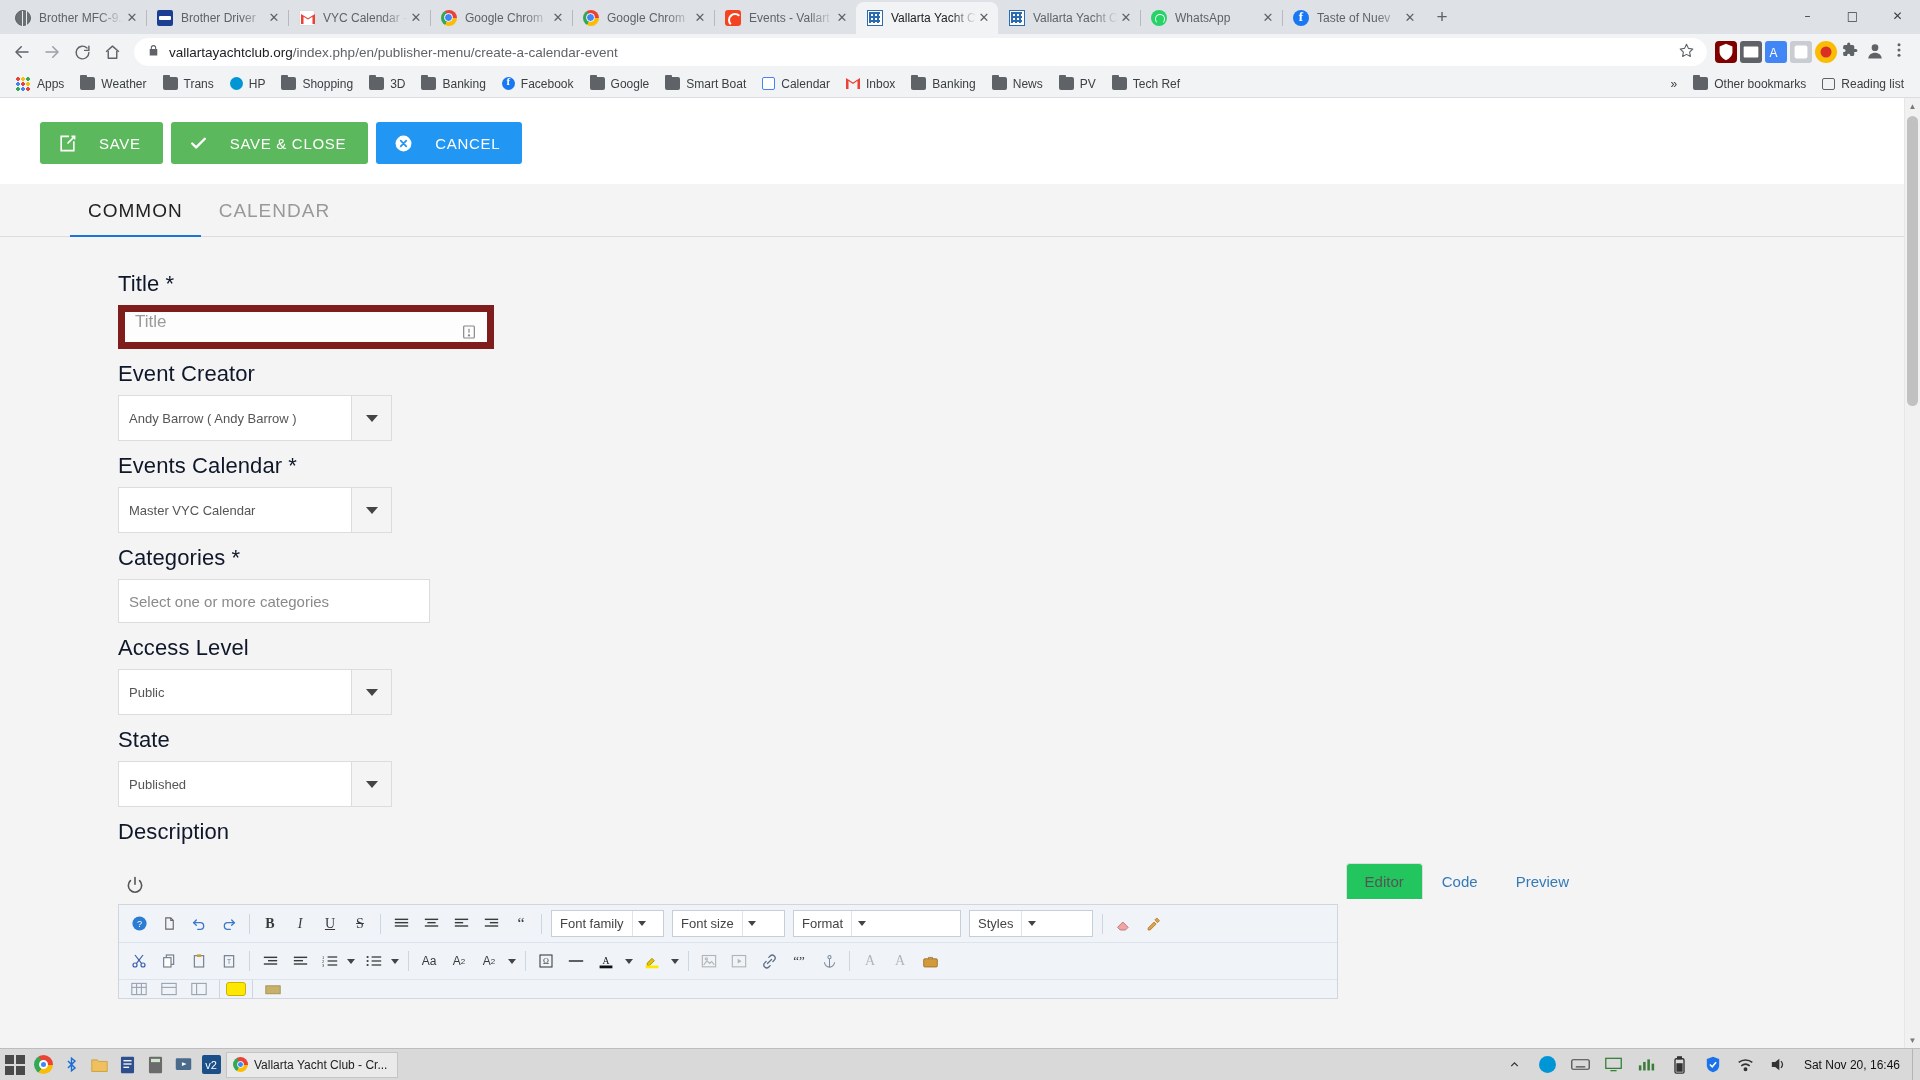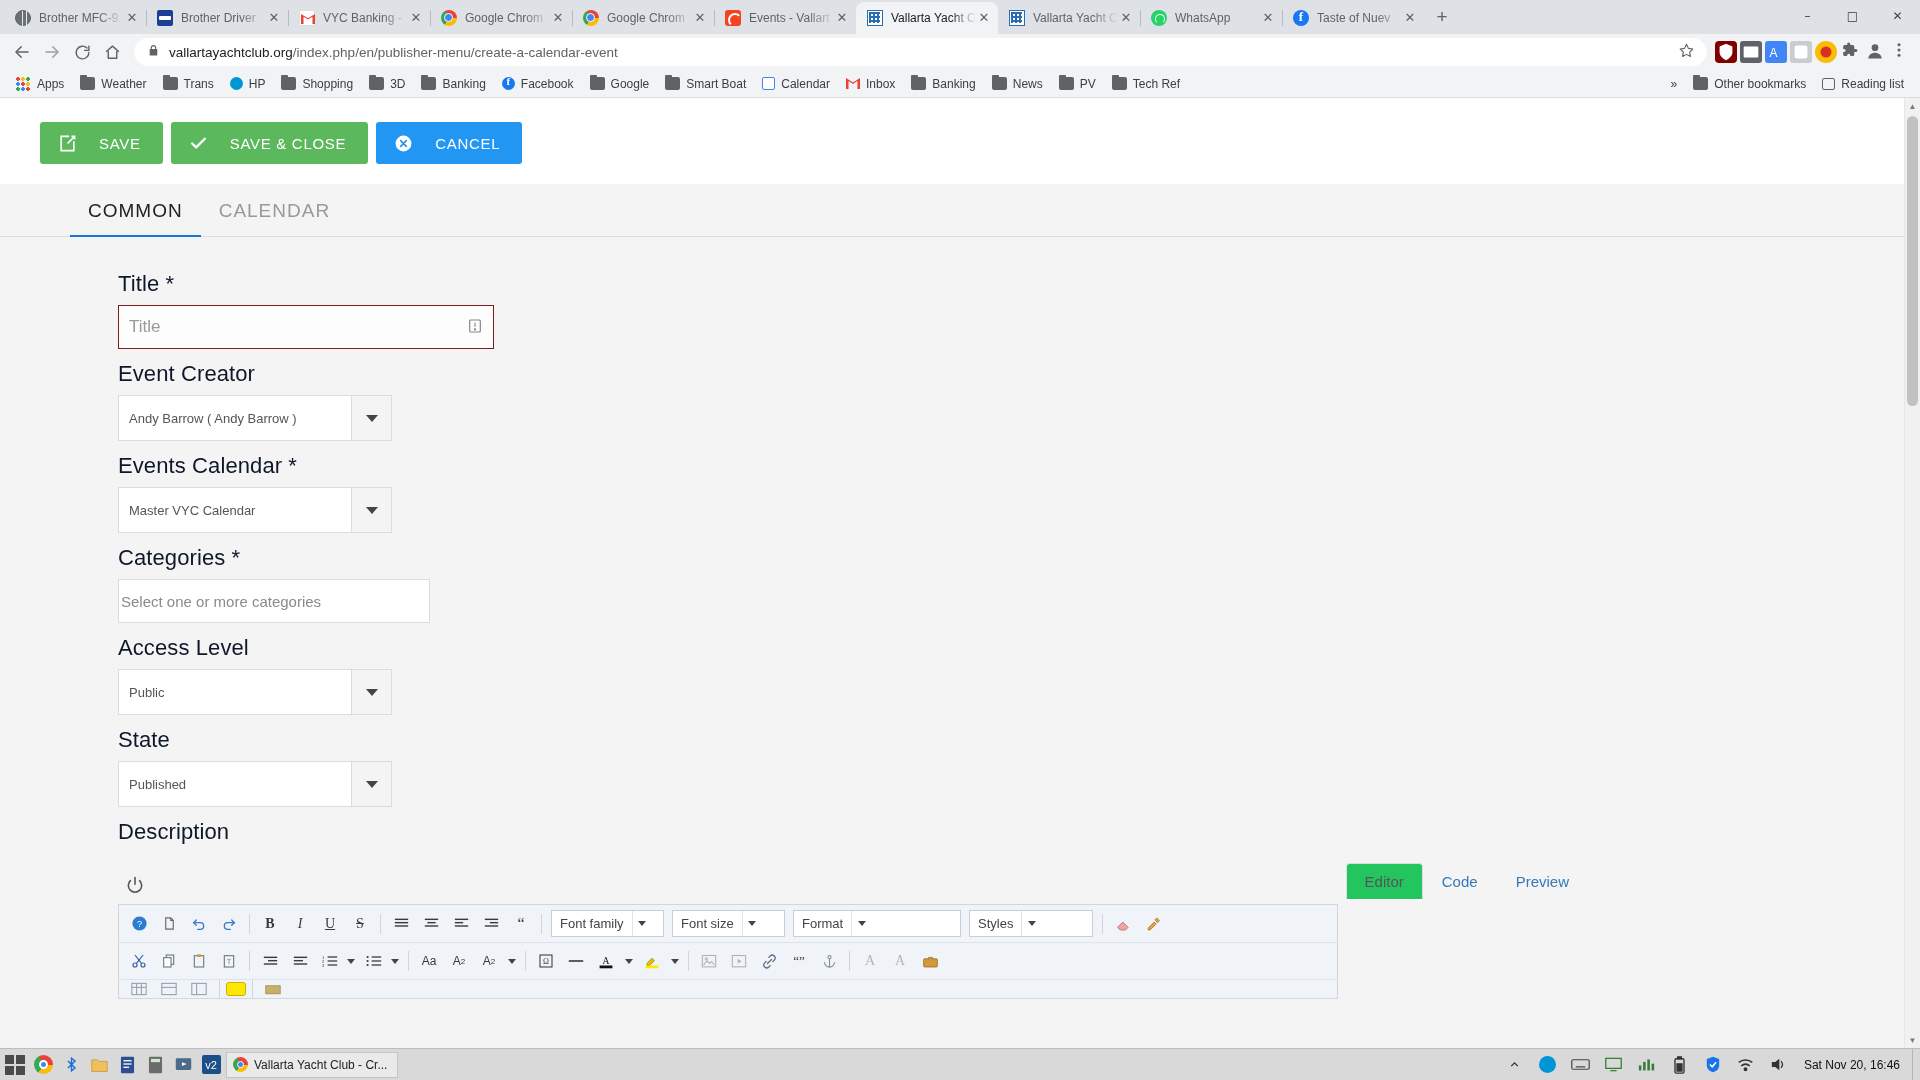--- a/index.html
+++ b/index.html
@@ -126,37 +126,37 @@
   .bico { width:19px; height:19px; flex-shrink:0; display:block; }
 
   .tabs-row { padding:0 0 0 70px; background:#f4f4f4; border-bottom:1px solid #dcdcdc; display:flex; gap:0; }
   .ftab { padding:16px 18px 14px; font-size:19px; letter-spacing:1px; color:#999; position:relative; }
   .ftab.active { color:#222; }
   .ftab.active::after { content:""; position:absolute; left:0; right:0; bottom:-1px; height:2px; background:#1976d2; }
 
   .form { padding:22px 0 0 118px; }
   .flabel { font-size:22px; color:#0f172a; font-weight:400; margin:12px 0 8px; letter-spacing:.1px;}
   .finput {
-    width:376px; height:44px; background:#fdfdfd; border:1px solid #7f1d1d;
-    display:flex; align-items:center; padding:0 10px; font-size:17px; color:#9a9a9a;
+    width:376px; height:44px; background:#fdfdfd; border:7px solid #7f1d1d;
+    display:flex; padding:0 10px; font-size:17px; color:#9a9a9a;
     position:relative;
   }
   .finput .calico { position:absolute; right:10px; top:11px; width:16px; height:18px; }
   .fselect {
     width:274px; height:46px; background:#fff; border:1px solid #dcdcdc; display:flex; align-items:center;
   }
   .fselect .val { flex:1; padding:0 10px; font-size:13px; color:#555; white-space:nowrap; overflow:hidden;}
   .fselect .arrow {
     width:40px; height:100%; background:#f4f4f4; border-left:1px solid #dcdcdc;
     display:flex; align-items:center; justify-content:center;
   }
   .caret { width:0;height:0;border-left:6px solid transparent;border-right:6px solid transparent;border-top:7px solid #444;}
   .ftags {
     width:312px; height:44px; background:#fff; border:1px solid #dcdcdc; display:flex; align-items:center;
-    padding:0 2px; font-size:15px; color:#8a8a8a;
+    padding:0 10px; font-size:15px; color:#8a8a8a;
   }
 
   
   .editor-head { display:flex; align-items:flex-end; padding-left:0; margin-top:18px; width:1470px;}
   .power-btn {
     width:34px;height:30px;display:flex;align-items:center;justify-content:center;color:#555;
   }
   .ed-tabs { margin-left:auto; display:flex; }
   .ed-tab {
     padding:9px 18px; font-size:15px; color:#337ab7; border:1px solid transparent; border-radius:4px 4px 0 0;
@@ -216,21 +216,21 @@
       <span class="sep"></span>
     </div>
     <div class="tab">
       <span class="favicon fi-brother"></span>
       <span class="tab-title">Brother Driver</span>
       <span class="tab-close">✕</span>
       <span class="sep"></span>
     </div>
     <div class="tab">
       <span class="favicon fi-gmail"></span>
-      <span class="tab-title">VYC Banking -</span>
+      <span class="tab-title">VYC Calendar -</span>
       <span class="tab-close">✕</span>
       <span class="sep"></span>
     </div>
     <div class="tab">
       <span class="favicon fi-chrome"></span>
       <span class="tab-title">Google Chrom</span>
       <span class="tab-close">✕</span>
       <span class="sep"></span>
     </div>
     <div class="tab">

